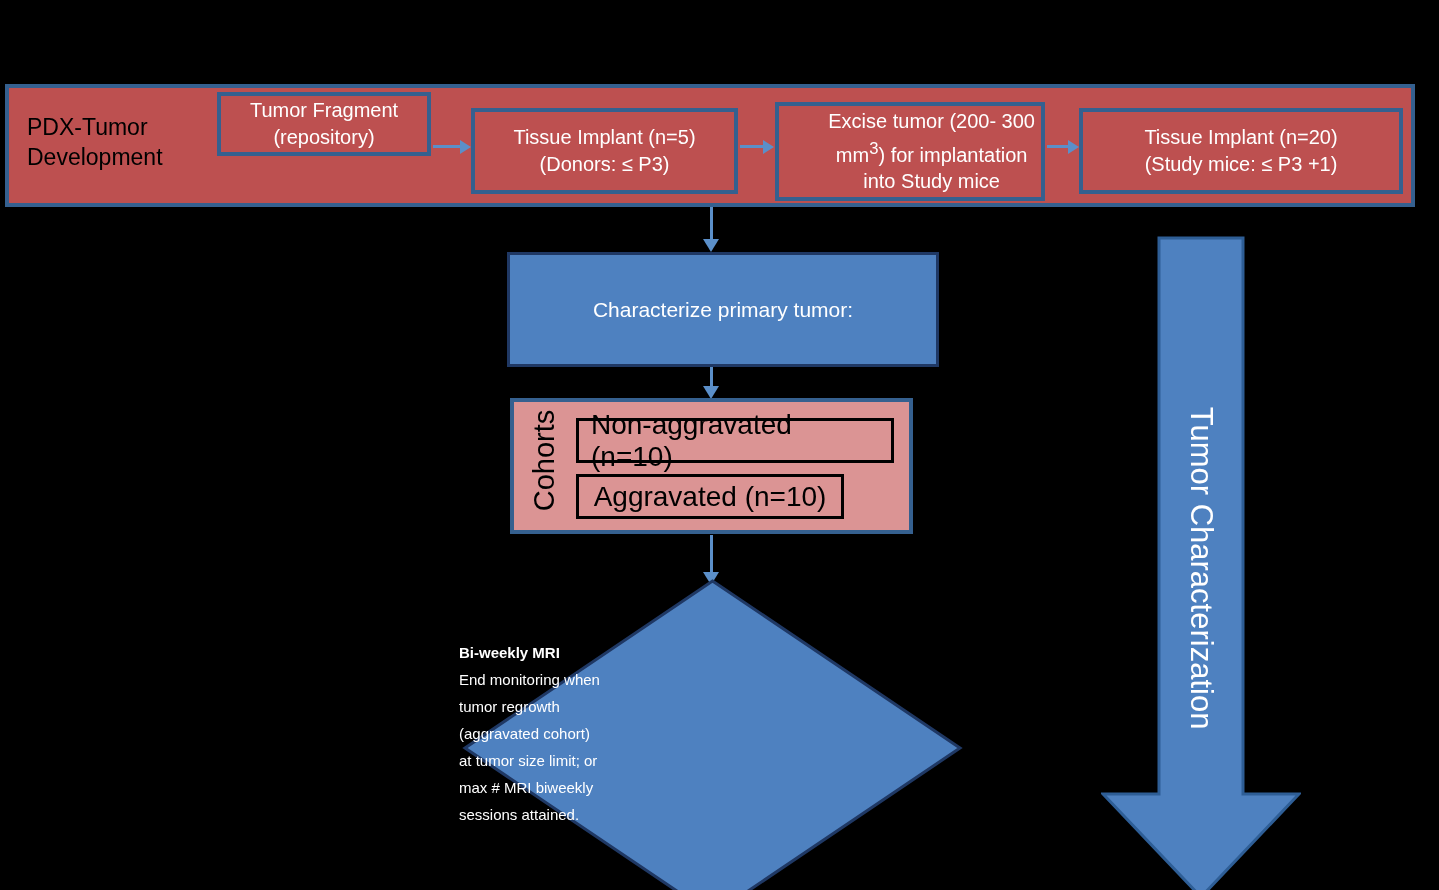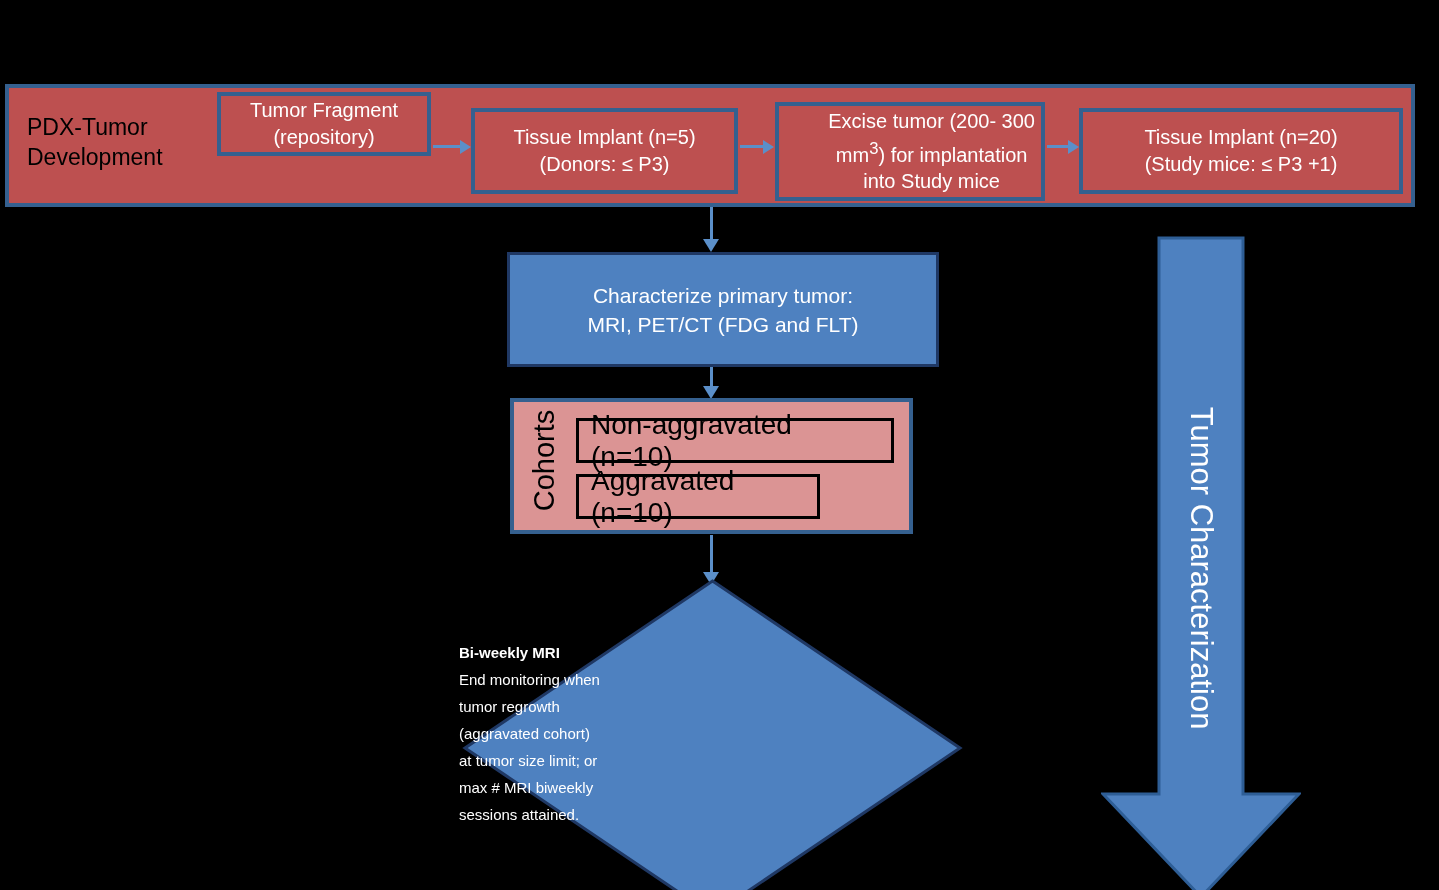--- a/index.html
+++ b/index.html
@@ -147,21 +147,21 @@
     border: 3px solid #000000;
     box-sizing: border-box;
     color: #000000;
     font-size: 28px;
     display: flex;
     align-items: center;
     justify-content: center;
     padding: 0 12px;
   }
   .ci1 { left: 62px; top: 16px; width: 318px; height: 45px; }
-  .ci2 { left: 62px; top: 72px; width: 244px; height: 45px; }
+  .ci2 { left: 62px; top: 72px; width: 268px; height: 45px; }
 
   
   .diamond-wrap {
     position: absolute;
     left: 459px;
     top: 565px;
     width: 507px;
     height: 340px;
   }
   .diamond-wrap svg {
@@ -242,21 +242,20 @@
         <span>(Study mice: ≤ P3 +1)</span>
       </div>
     </div>
   </div>
 
   <div class="v-arrow va1"></div>
 
   <div class="blue-box">
     <div>
       <span>Characterize primary tumor:</span><br>
-      <span>MRI, PET/CT (FDG and FLT)</span>
     </div>
   </div>
 
   <div class="v-arrow va2"></div>
 
   <div class="cohorts-box">
     <div class="cohorts-label">Cohorts</div>
     <div class="cohort-item ci1">Non-aggravated (n=10)</div>
     <div class="cohort-item ci2">Aggravated (n=10)</div>
   </div>

